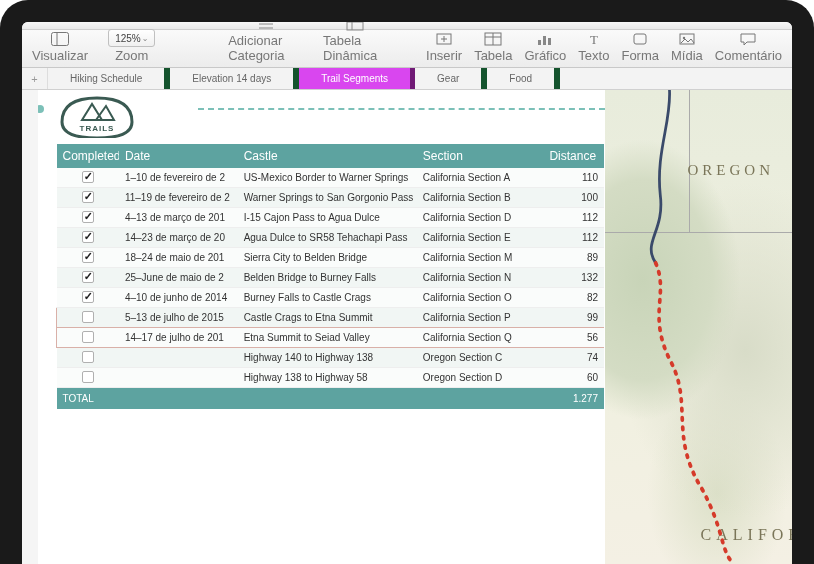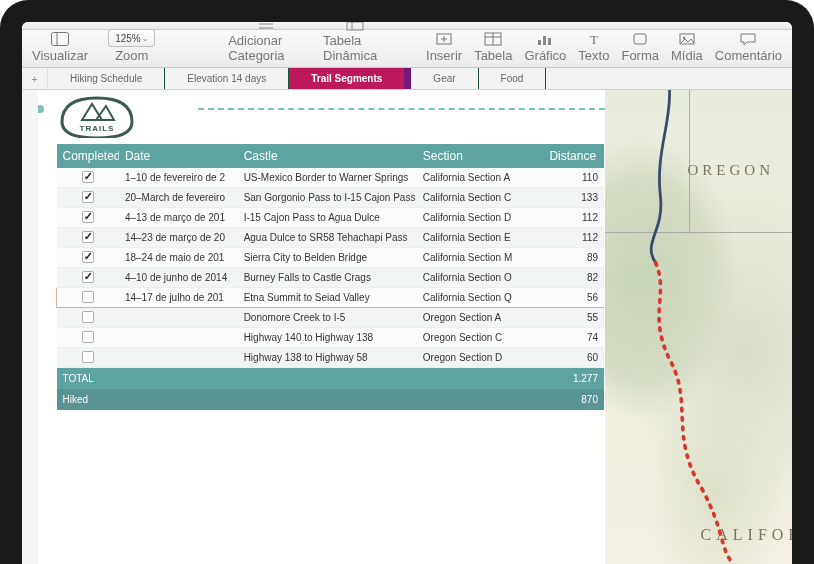--- a/index.html
+++ b/index.html
@@ -13,22 +13,22 @@
   .tb-group { display:flex; flex-direction:column; align-items:center; gap:0; }
   .tb-icon { width:18px; height:16px; display:flex; align-items:center; justify-content:center; color:#666; }
   .tb-label { color:#777; font-size:13px; margin-top:1px; }
   .tb-zoom-btn { display:flex; align-items:center; border:1px solid #c0c0c0; border-radius:3px; background:linear-gradient(#fff,#f0f0f0); height:18px; padding:0 6px; gap:1px; font-size:10px; color:#444; }
   .tb-zoom-btn .chev { font-size:8px; color:#888; }
   .tb-spacer { flex:1; }
   .tb-right { display:flex; gap:12px; }
   
   .sheet-tabs { display:flex; align-items:center; background:#f3f3f3; border-bottom:1px solid #d0d0d0; height:22px; }
   .plus-tab { width:26px; display:flex; align-items:center; justify-content:center; color:#999; border-right:1px solid #ddd; height:100%; cursor:pointer; }
-  .sheet-tab { padding:0 22px; height:100%; display:flex; align-items:center; color:#666; font-size:10px; border-right:1px solid #14532d; cursor:pointer; white-space:nowrap; }
-  .sheet-tab.active { background:#be185d; color:#fff; font-weight:700; border-right:7px solid #701a75; }
+  .sheet-tab { padding:0 22px; height:100%; display:flex; align-items:center; color:#666; font-size:10px; border-right:6px solid #14532d; cursor:pointer; white-space:nowrap; }
+  .sheet-tab.active { background:#d946ef; color:#fff; font-weight:400; border-right:5px solid #701a75; }
   
   .content { display:flex; height:calc(100% - 68px);margin-left:16px; }
   .sheet-area { width:567px; background:#fff; overflow:hidden; position:relative; }
   .map-area { flex:1; position:relative; overflow:hidden; }
   
   .logo-row { display:flex; align-items:center; padding:4px 20px 0; height:48px; position:relative; }
   .logo-row::after { content:""; position:absolute; left:160px; right:0; top:18px; border-top:2px dashed #7cc0b8; }
   .logo-bullet { position:absolute; left:-2px; top:15px; width:8px; height:8px; background:#7cc0b8; border-radius:50%; }
   .logo { width:78px; height:44px; display:flex; align-items:center; justify-content:center; position:relative; z-index:2; }
   .logo svg { width:78px; height:44px; }
@@ -226,24 +226,24 @@
           <tbody id="tbody">
               <tr>
                 <td class="check"><span class="chk on"></span></td>
                 <td>1–10 de fevereiro de 2</td>
                 <td>US-Mexico Border to Warner Springs</td>
                 <td>California Section A</td>
                 <td>110</td>
               </tr>
               <tr>
                 <td class="check"><span class="chk on"></span></td>
-                <td>20–March de fevereiro</td>
-                <td>San Gorgonio Pass to I-15 Cajon Pass</td>
-                <td>California Section C</td>
-                <td>133</td>
+                <td>11–19 de fevereiro de 2</td>
+                <td>Warner Springs to San Gorgonio Pass</td>
+                <td>California Section B</td>
+                <td>100</td>
               </tr>
               <tr>
                 <td class="check"><span class="chk on"></span></td>
                 <td>4–13 de março de 201</td>
                 <td>I-15 Cajon Pass to Agua Dulce</td>
                 <td>California Section D</td>
                 <td>112</td>
               </tr>
               <tr>
                 <td class="check"><span class="chk on"></span></td>
@@ -254,62 +254,65 @@
               </tr>
               <tr>
                 <td class="check"><span class="chk on"></span></td>
                 <td>18–24 de maio de 201</td>
                 <td>Sierra City to Belden Bridge</td>
                 <td>California Section M</td>
                 <td>89</td>
               </tr>
               <tr>
                 <td class="check"><span class="chk on"></span></td>
+                <td>25–June de maio de 2</td>
+                <td>Belden Bridge to Burney Falls</td>
+                <td>California Section N</td>
+                <td>132</td>
+              </tr>
+              <tr>
+                <td class="check"><span class="chk on"></span></td>
                 <td>4–10 de junho de 2014</td>
                 <td>Burney Falls to Castle Crags</td>
                 <td>California Section O</td>
                 <td>82</td>
+              </tr>
+              <tr class="sel">
+                <td class="check"><span class="chk"></span></td>
+                <td>5–13 de julho de 2015</td>
+                <td>Castle Crags to Etna Summit</td>
+                <td>California Section P</td>
+                <td>99</td>
               </tr>
               <tr class="sel">
                 <td class="check"><span class="chk"></span></td>
                 <td>14–17 de julho de 201</td>
                 <td>Etna Summit to Seiad Valley</td>
                 <td>California Section Q</td>
                 <td>56</td>
               </tr>
               <tr>
                 <td class="check"><span class="chk"></span></td>
                 <td></td>
-                <td>Donomore Creek to I-5</td>
-                <td>Oregon Section A</td>
-                <td>55</td>
-              </tr>
-              <tr>
-                <td class="check"><span class="chk"></span></td>
-                <td></td>
                 <td>Highway 140 to Highway 138</td>
                 <td>Oregon Section C</td>
                 <td>74</td>
               </tr>
               <tr>
                 <td class="check"><span class="chk"></span></td>
                 <td></td>
                 <td>Highway 138 to Highway 58</td>
                 <td>Oregon Section D</td>
                 <td>60</td>
               </tr>
             </tbody>
           <tfoot id="tfoot">
               <tr>
                 <td colspan="4">TOTAL</td>
                 <td>1.277</td>
-              </tr>
-              <tr class="hiked">
-                <td colspan="4">Hiked</td>
-                <td>870</td>
               </tr>
             </tfoot>
         </table>
       </div>
     </div>
 
     <div class="map-area">
       <div class="map-bg"></div>
       <div class="map-border"></div>
       <div class="map-border2"></div>

